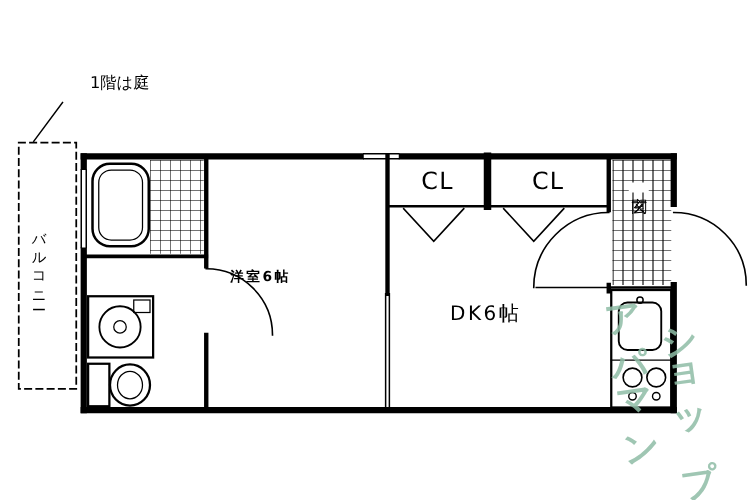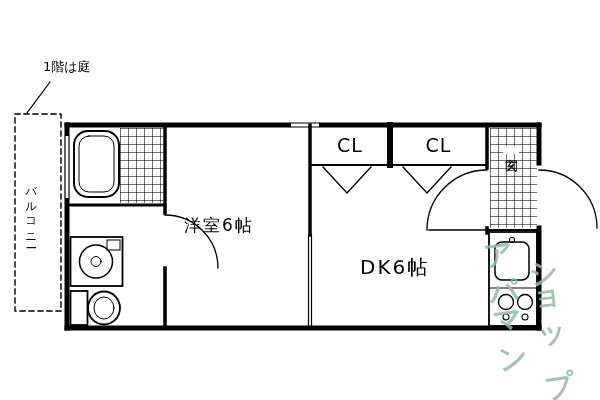--- a/index.html
+++ b/index.html
@@ -12,24 +12,24 @@
   
   .tiles{
     position:absolute;
     background-image:
       repeating-linear-gradient(to right,  rgba(0,0,0,.55) 0 1px, transparent 1px 8px),
       repeating-linear-gradient(to bottom, rgba(0,0,0,.55) 0 1px, transparent 1px 8px);
     z-index:1;
   }
   .label{position:absolute;z-index:3;white-space:nowrap;line-height:1.15;}
   .v{writing-mode:vertical-rl;text-orientation:upright;}
-  .note{left:43px;top:60px;font-size:13px;}
+  .note{left:72px;top:60px;font-size:13px;}
   .balcony-label{left:24px;top:178px;font-size:11.5px;letter-spacing:3px;}
-  .western-label{left:184px;top:216px;font-size:17px;letter-spacing:2px;font-weight:400;}
-  .dk-label{left:360px;top:256px;font-size:20px;letter-spacing:2px;font-weight:500;}
+  .western-label{left:184px;top:216px;font-size:11px;letter-spacing:2px;font-weight:700;}
+  .dk-label{left:360px;top:242px;font-size:16px;letter-spacing:2px;font-weight:500;}
   .cl{display:flex;align-items:center;justify-content:center;font-size:19px;letter-spacing:1px;}
   .cl1{left:312px;top:129px;width:76px;height:34px;}
   .cl2{left:392px;top:129px;width:93px;height:34px;}
   .genkan-label{left:503px;top:146px;font-size:12.5px;letter-spacing:2px;background:#fff;padding:2px 1px;}
   .watermark{
     position:absolute;left:486px;top:220px;z-index:4;display:flex;
     transform:rotate(-8deg);opacity:.85;pointer-events:none;
   }
   .watermark span{
     writing-mode:vertical-rl;text-orientation:upright;

